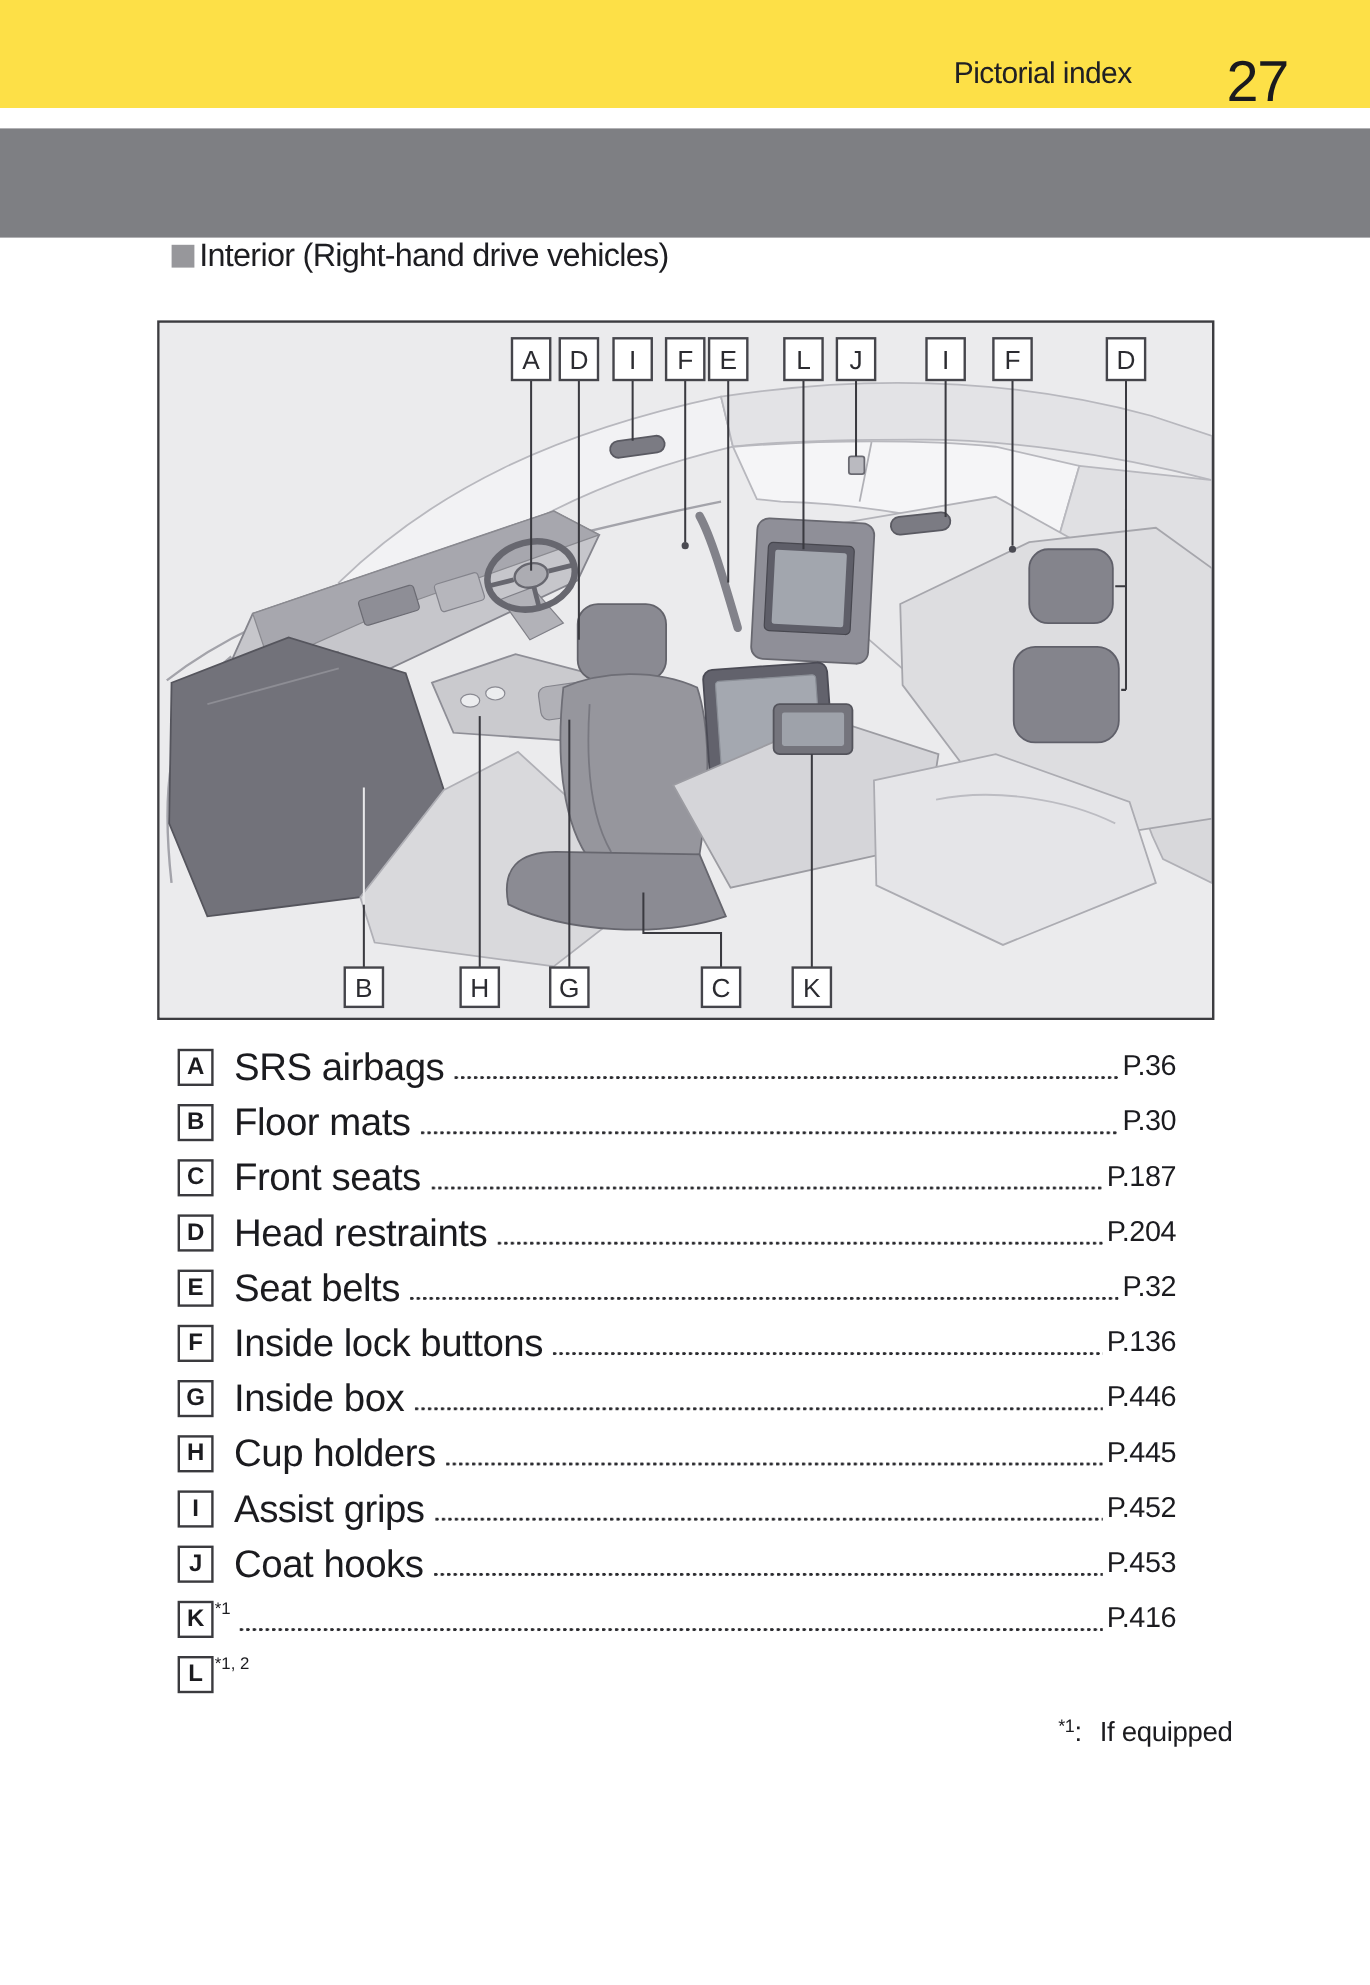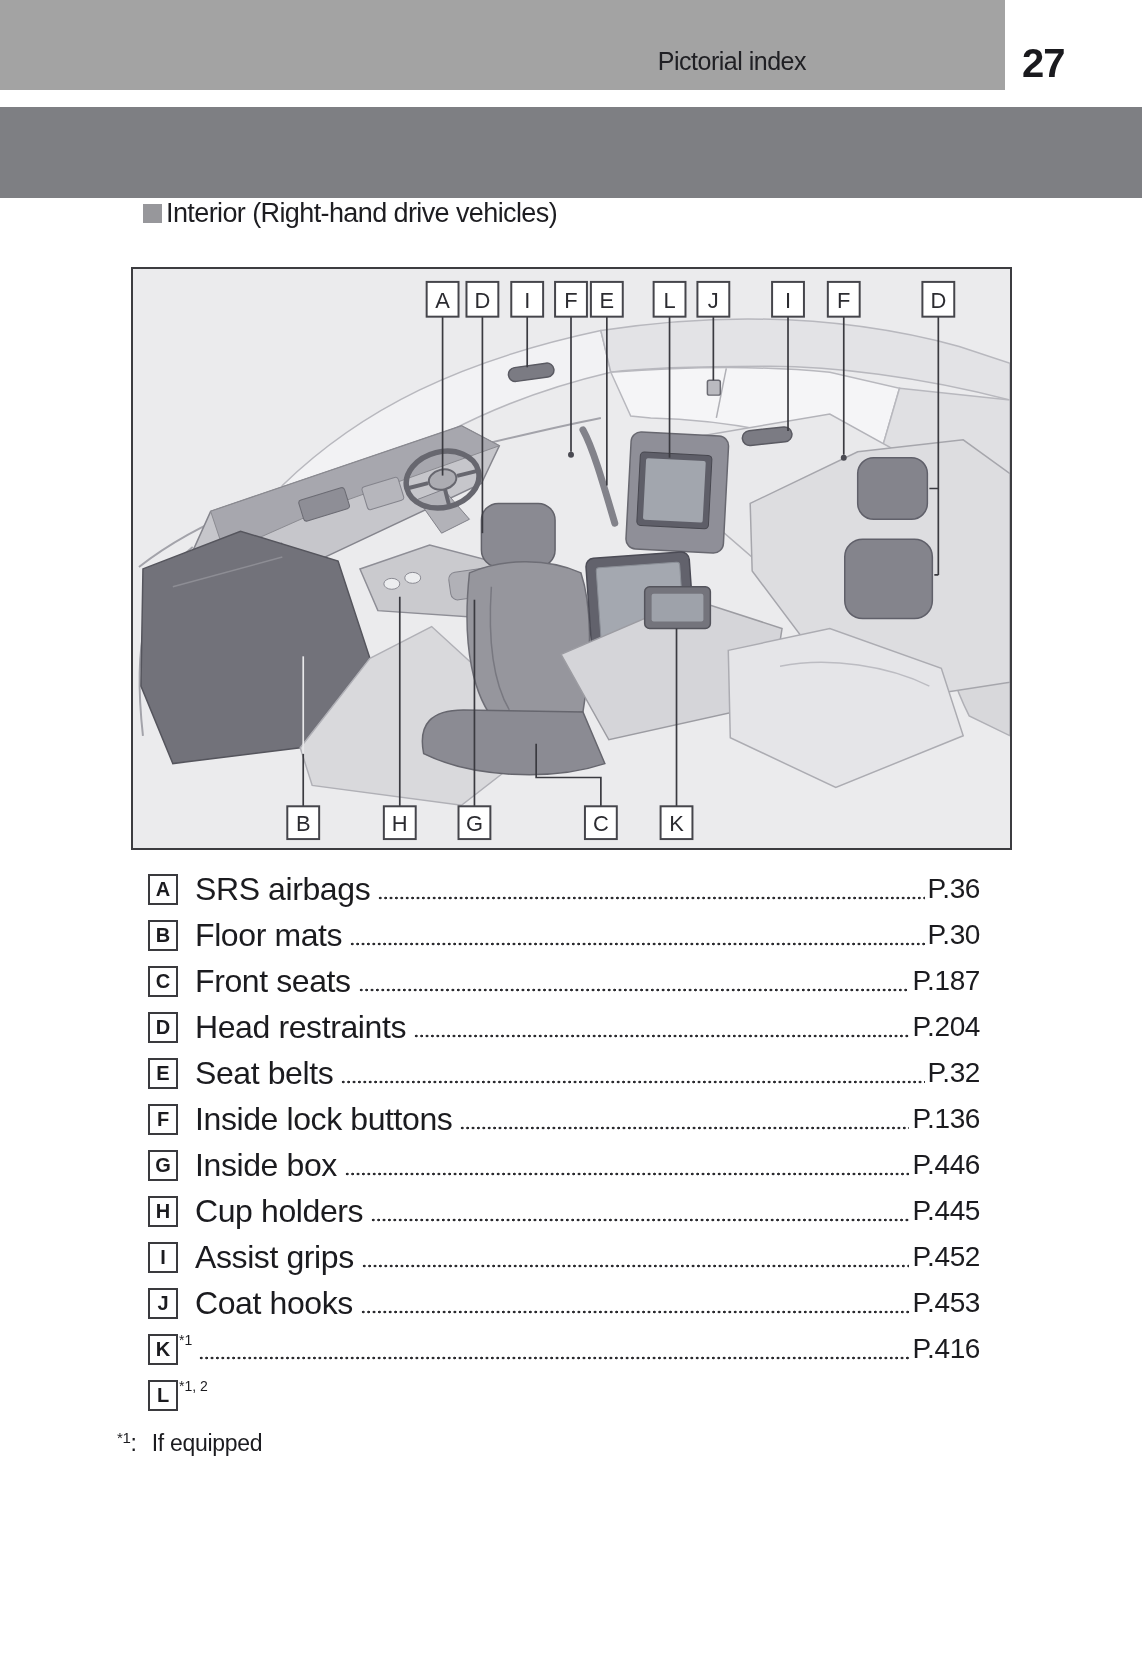--- a/index.html
+++ b/index.html
@@ -1,20 +1,20 @@
 <!DOCTYPE html>
 <html><head>
 <meta charset="utf-8">
 <style>
   html,body{margin:0;padding:0;}
   body{width:1142px;height:1654px;position:relative;background:#ffffff;
        font-family:"Liberation Sans",sans-serif;color:#1b1b1f;overflow:hidden;}
-  .band-light{position:absolute;left:0;top:0;width:1005px;height:90px;background:#a3a3a3;}
+  .band-light{position:absolute;left:0;top:0;width:1142px;height:90px;background:#fde047;}
   .band-label{position:absolute;top:47px;right:199px;font-size:25px;letter-spacing:-0.5px;color:#202024;white-space:nowrap;}
-  .band-page{position:absolute;top:41px;left:1022px;font-size:40px;font-weight:700;letter-spacing:-1px;color:#1a1a1e;text-align:center;}
+  .band-page{position:absolute;top:41px;left:1022px;font-size:48px;font-weight:400;letter-spacing:-1px;color:#1a1a1e;text-align:center;}
   .band-dark{position:absolute;left:0;top:107px;width:1142px;height:91px;background:#7e7f83;}
   .section-title{position:absolute;left:117px;top:198px;display:flex;align-items:center;white-space:nowrap;padding-left:26px;}
   .title-square{width:19px;height:19px;background:#97979b;margin-right:4px;flex:0 0 auto;}
   .title-text{font-size:27px;letter-spacing:-0.6px;color:#1d1d21;}
   .frame{position:absolute;left:131px;top:267px;width:881px;height:583px;border:2px solid #3c3c40;
          background:#ebebed;box-sizing:border-box;}
   .frame svg{display:block;}
   .callout-rect{fill:#ffffff;stroke:#45454b;stroke-width:2;}
   .callout-letter{font-family:"Liberation Sans",sans-serif;font-size:22px;fill:#2b2b30;text-anchor:middle;}
   .leader{stroke:#3a3a40;stroke-width:1.7;fill:none;}
@@ -22,22 +22,22 @@
   .index-list{position:absolute;left:148px;top:866px;width:832px;}
   .index-row{display:flex;align-items:center;height:46px;}
   .row-letter{width:30px;height:31px;border:2.5px solid #3a3a3e;background:#fff;box-sizing:border-box;
               display:flex;align-items:center;justify-content:center;
               font-size:20px;font-weight:700;color:#1b1b1f;flex:0 0 auto;}
   .row-text{margin-left:17px;font-size:32px;letter-spacing:-0.4px;white-space:nowrap;}
   .row-sup{font-size:14px;position:relative;top:-9px;margin-left:1px;white-space:nowrap;}
   .row-leader{flex:1;height:4px;margin:0 3px 0 7px;transform:translateY(9px);
               background-image:radial-gradient(circle at 2.2px 2px,#2a2a2e 1.25px,transparent 1.6px);
               background-size:5.4px 4px;background-repeat:repeat-x;}
-  .row-page{font-size:28px;letter-spacing:-0.4px;white-space:nowrap;}
-  .footnotes{position:absolute;left:117px;top:1430px;width:910px;}
+  .row-page{font-size:24px;letter-spacing:-0.4px;white-space:nowrap;}
+  .footnotes{position:absolute;left:117px;top:1430px;width:910px;text-align:right;}
   .footnote{font-size:23px;letter-spacing:-0.3px;margin-bottom:25px;white-space:nowrap;}
   .fn-sup{font-size:15px;position:relative;top:-8px;}
   .fn-colon{margin-right:2px;}
   .fn-text{margin-left:13px;}
 </style>
 </head>
 <body>
 
 <div class="band-light">
   <div class="band-label">Pictorial index</div>

